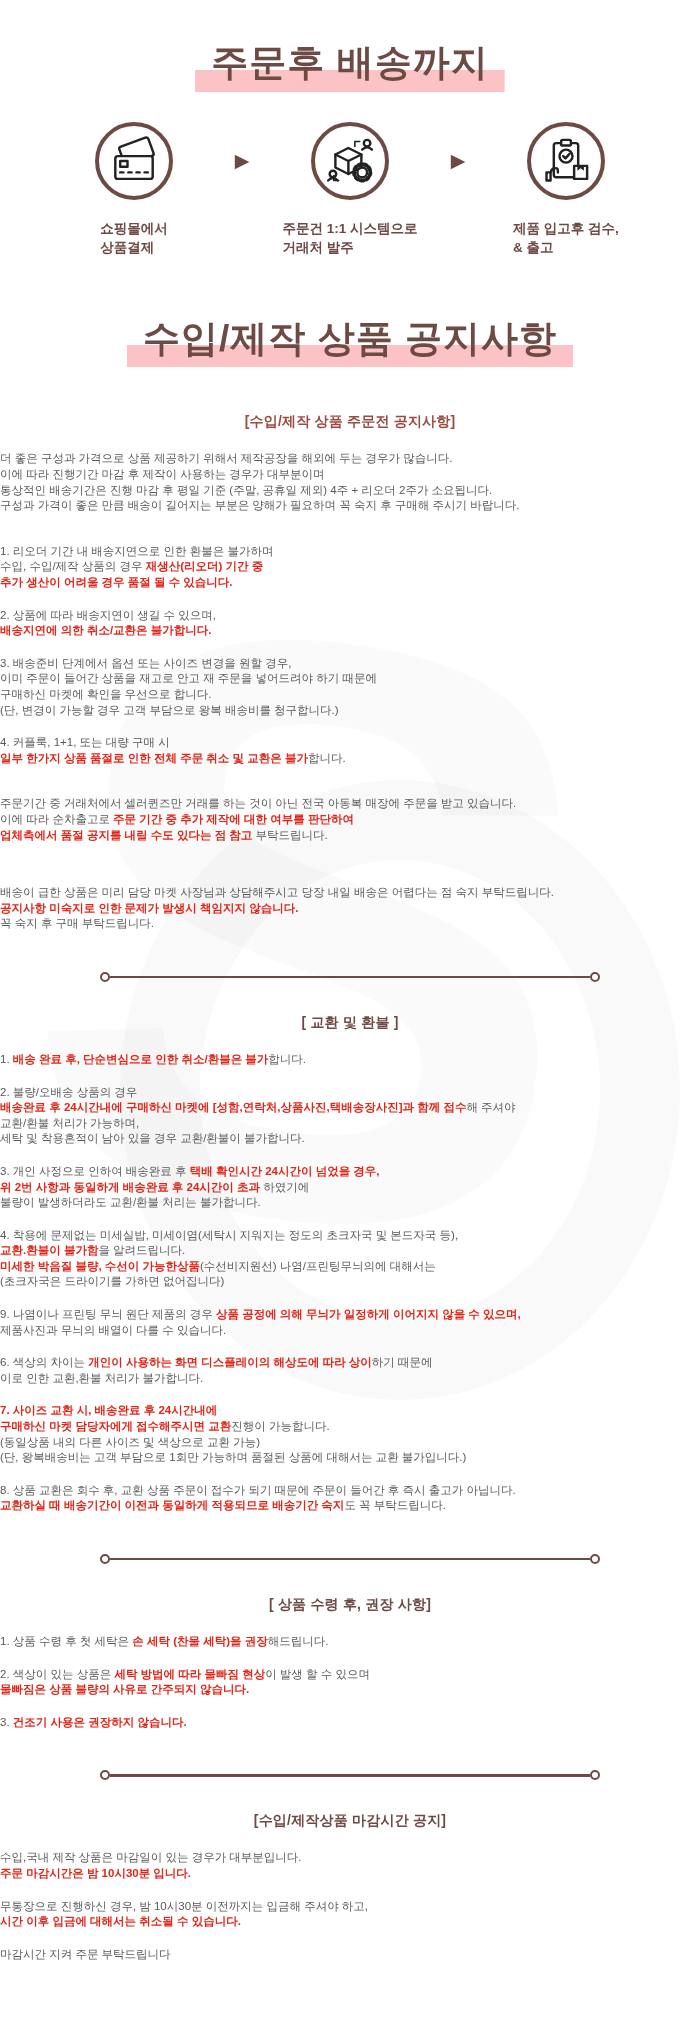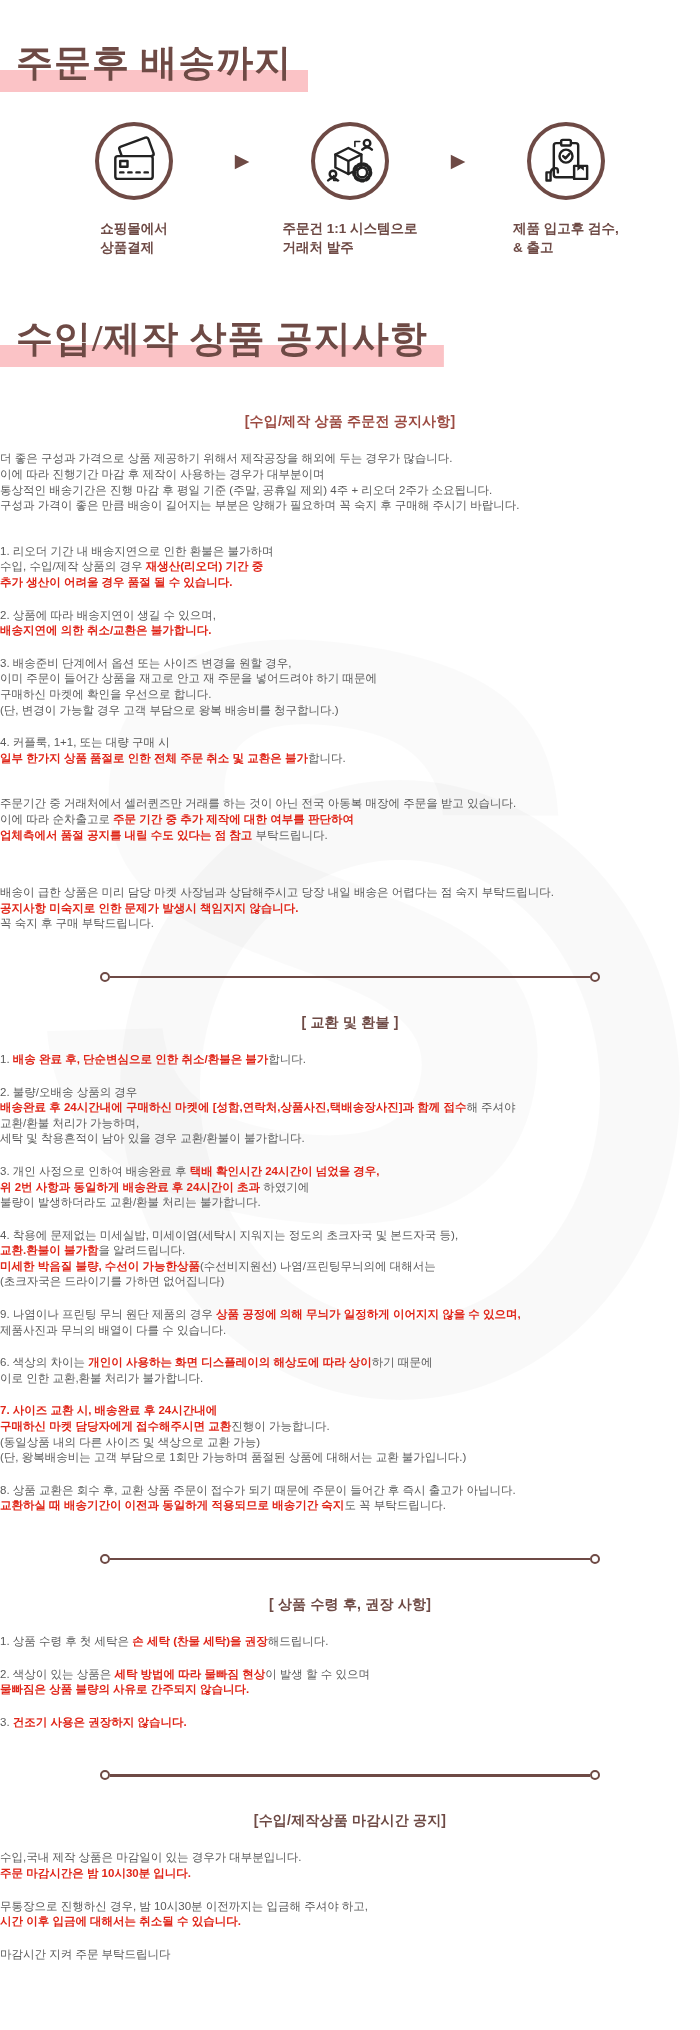--- a/index.html
+++ b/index.html
@@ -20,22 +20,22 @@
     position:absolute;left:120px;top:220px;width:560px;height:620px;
     border:80px solid rgba(0,0,0,0.022);border-radius:50%;
   }
   .watermark .sglyph{
     position:absolute;left:40px;top:-40px;font-size:820px;font-weight:bold;
     color:rgba(0,0,0,0.018);line-height:1;transform:rotate(8deg);
   }
   .page{position:relative;z-index:1;padding-top:44px;}
 
   .big-title{
-    font-size:37px;font-weight:900;color:var(--brown);
-    letter-spacing:1px;line-height:1.05;font-family:Liberation Serif, serif;
+    text-align:center;font-size:37px;font-weight:900;color:var(--brown);
+    letter-spacing:1px;line-height:1.05;
   }
   .big-title .hl{
     display:inline-block;padding:0 16px 9px;
     background-image:linear-gradient(var(--pink),var(--pink));
     background-repeat:no-repeat;background-size:100% 22px;background-position:center bottom;
   }
 
   .steps{display:flex;justify-content:center;align-items:flex-start;margin-top:30px;gap:0;}
   .step{width:186px;display:flex;flex-direction:column;align-items:center;}
   .circle{

